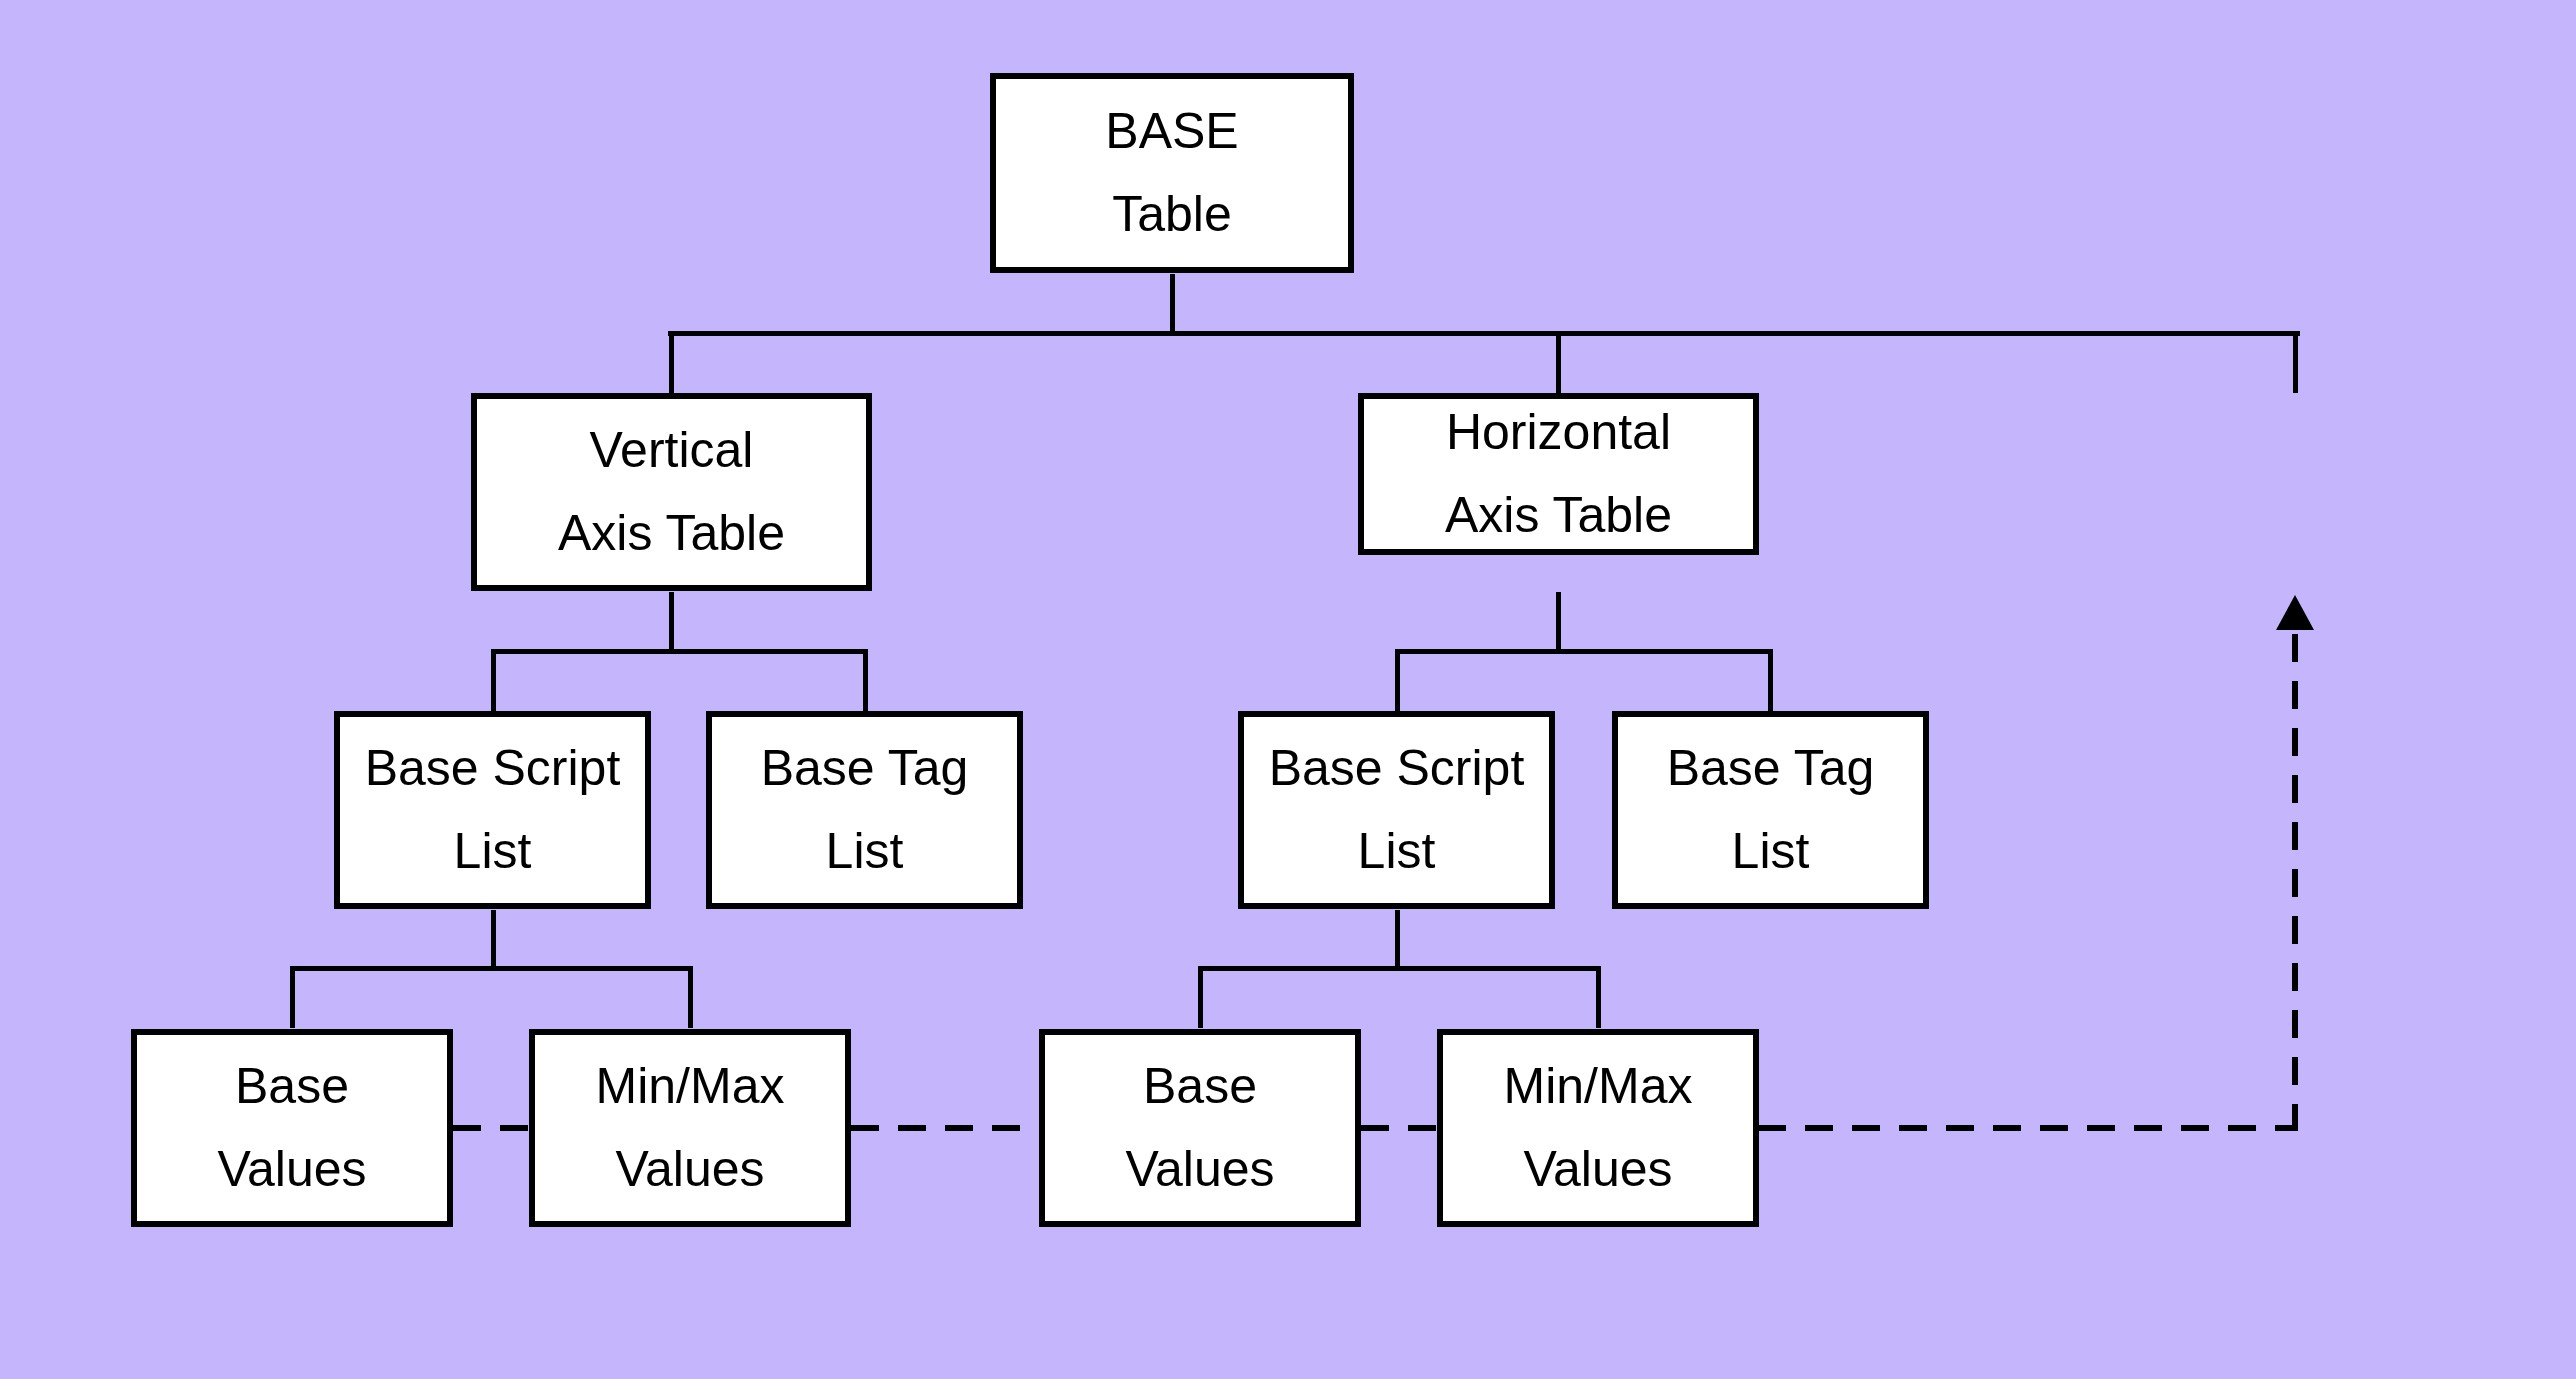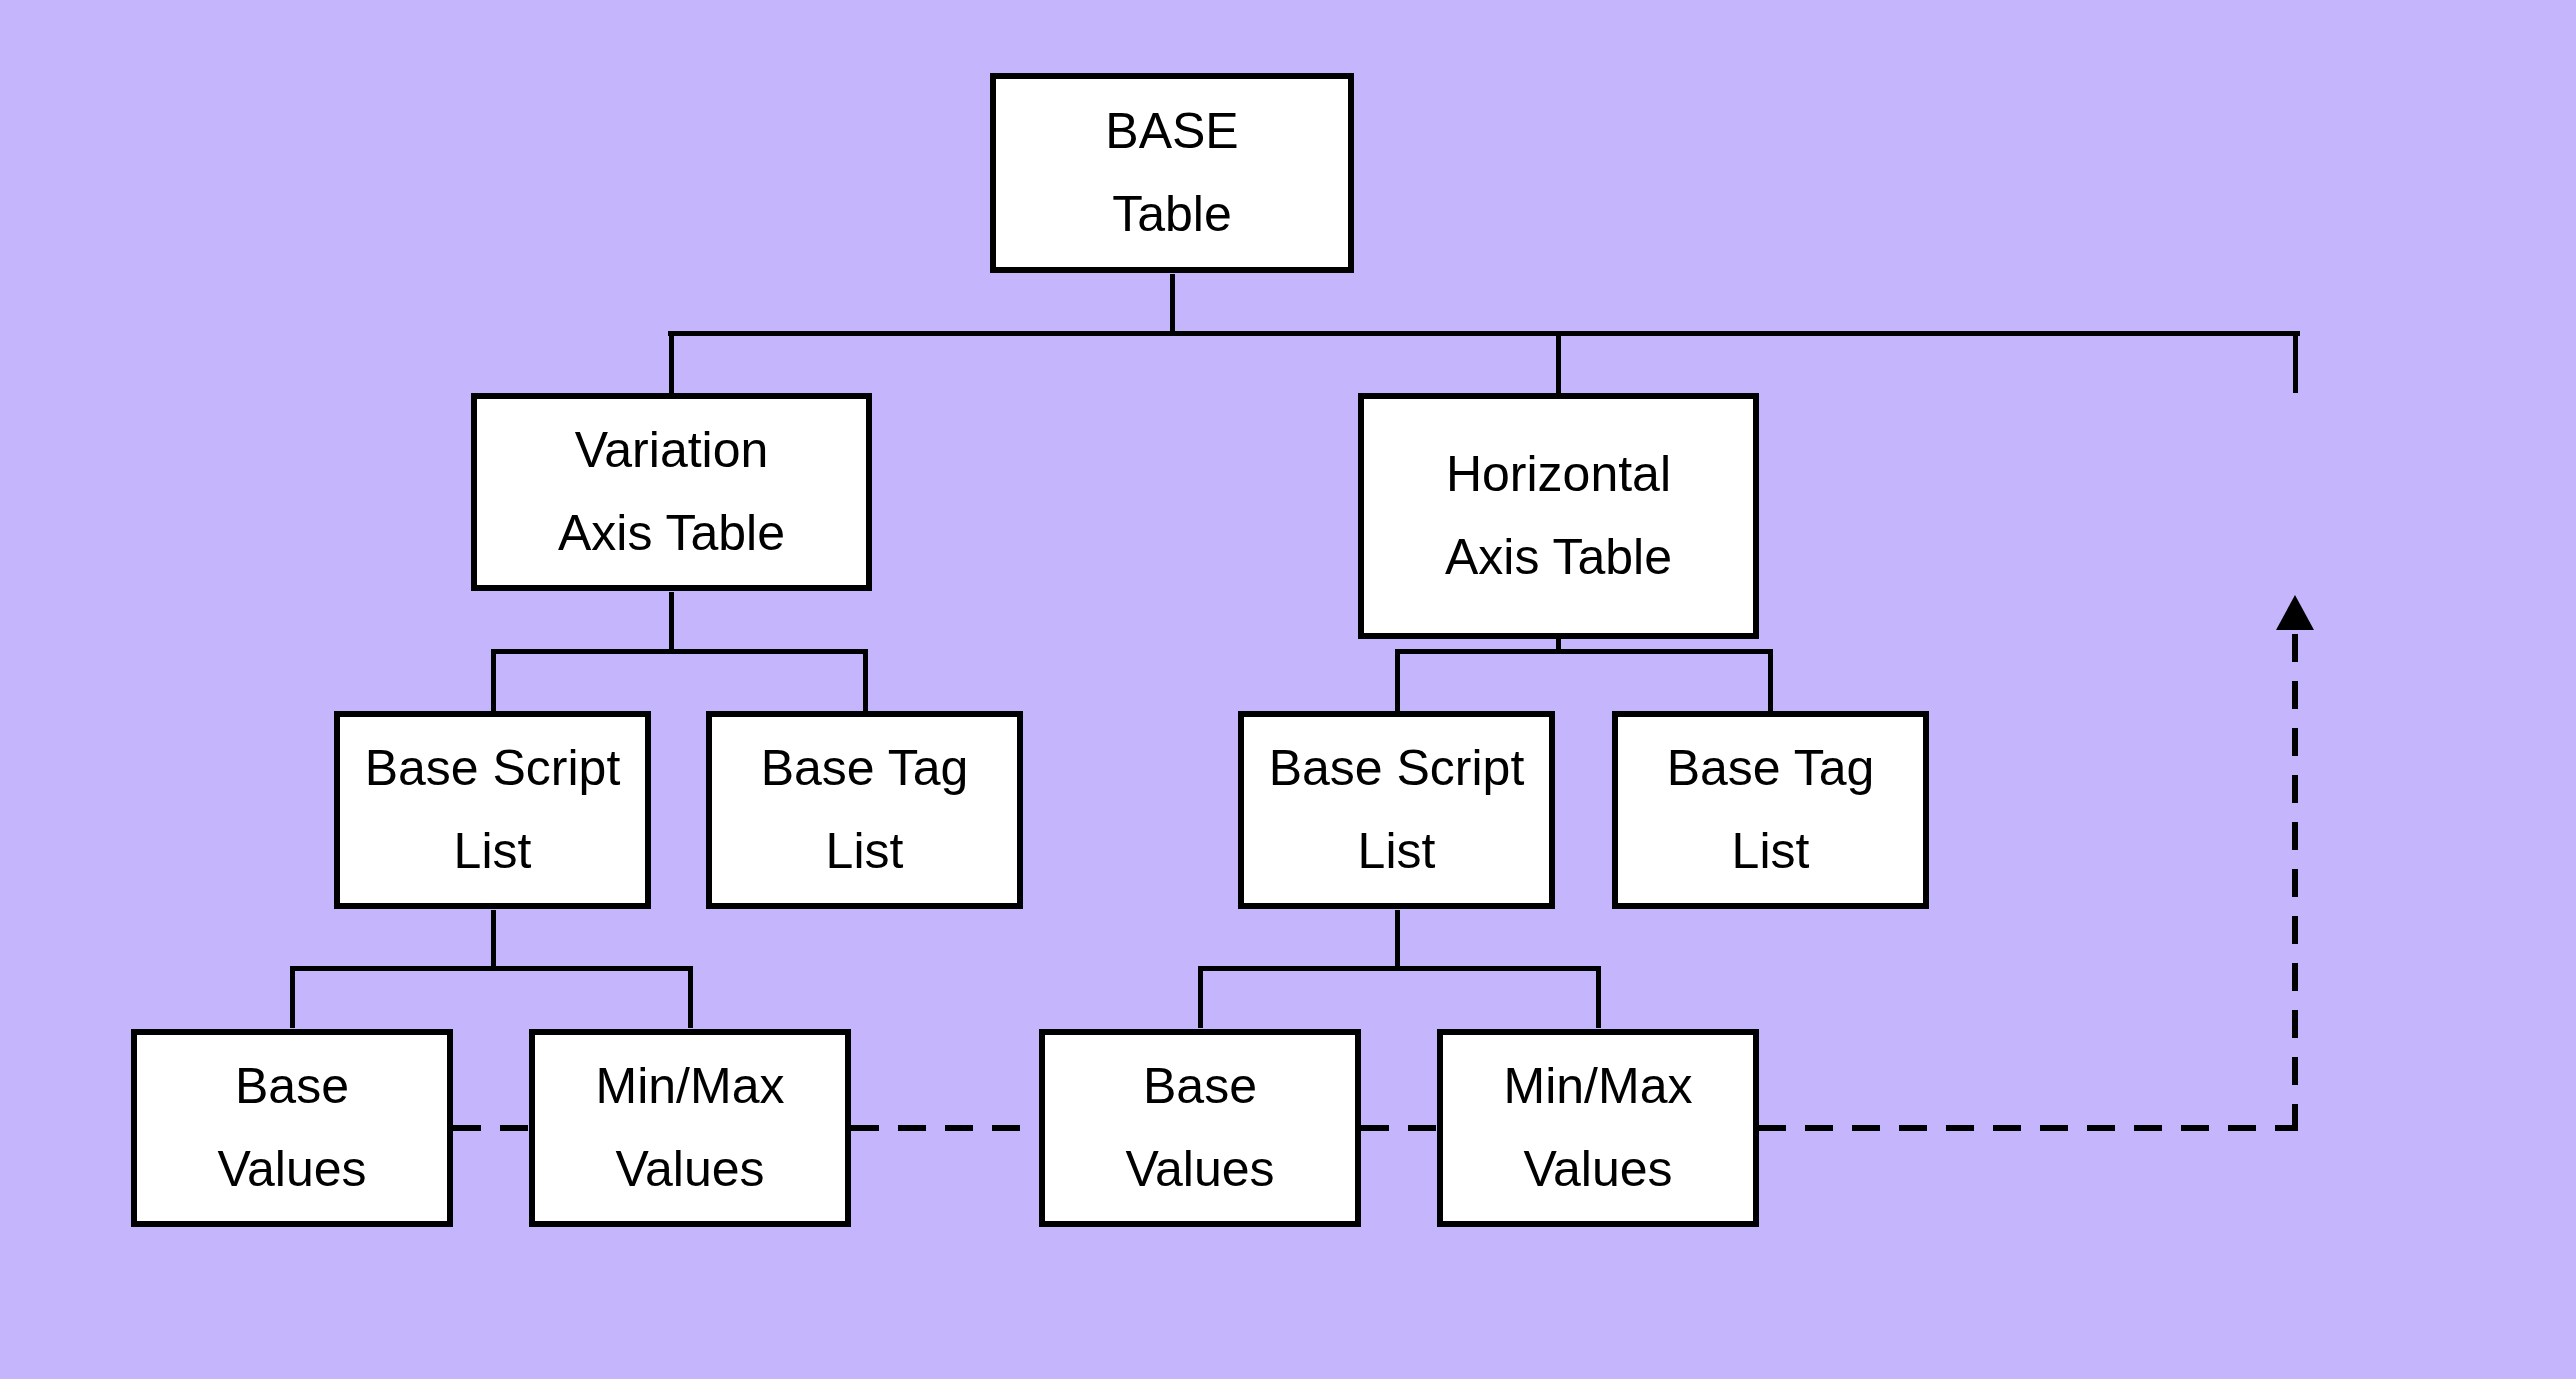--- a/index.html
+++ b/index.html
@@ -92,25 +92,25 @@
   <div class="dash-h" style="left:1758px; top:1125px; width:539px;"></div>
   <div class="dash-v" style="left:2292px; top:634px; height:497px;"></div>
   <div class="arrow-up" style="left:2276px; top:595px;"></div>
 
   <div class="node" style="left:990px; top:73px; width:364px; height:200px;">
     <div>BASE</div>
     <div>Table</div>
   </div>
 
   <div class="node" style="left:471px; top:393px; width:401px; height:198px;">
-    <div>Variation</div>
+    <div>Vertical</div>
     <div>Axis Table</div>
   </div>
 
-  <div class="node" style="left:1358px; top:393px; width:401px; height:246px;">
+  <div class="node" style="left:1358px; top:393px; width:401px; height:162px;">
     <div>Horizontal</div>
     <div>Axis Table</div>
   </div>
 
 
   <div class="node" style="left:334px; top:711px; width:317px; height:198px;">
     <div>Base Script</div>
     <div>List</div>
   </div>
 

